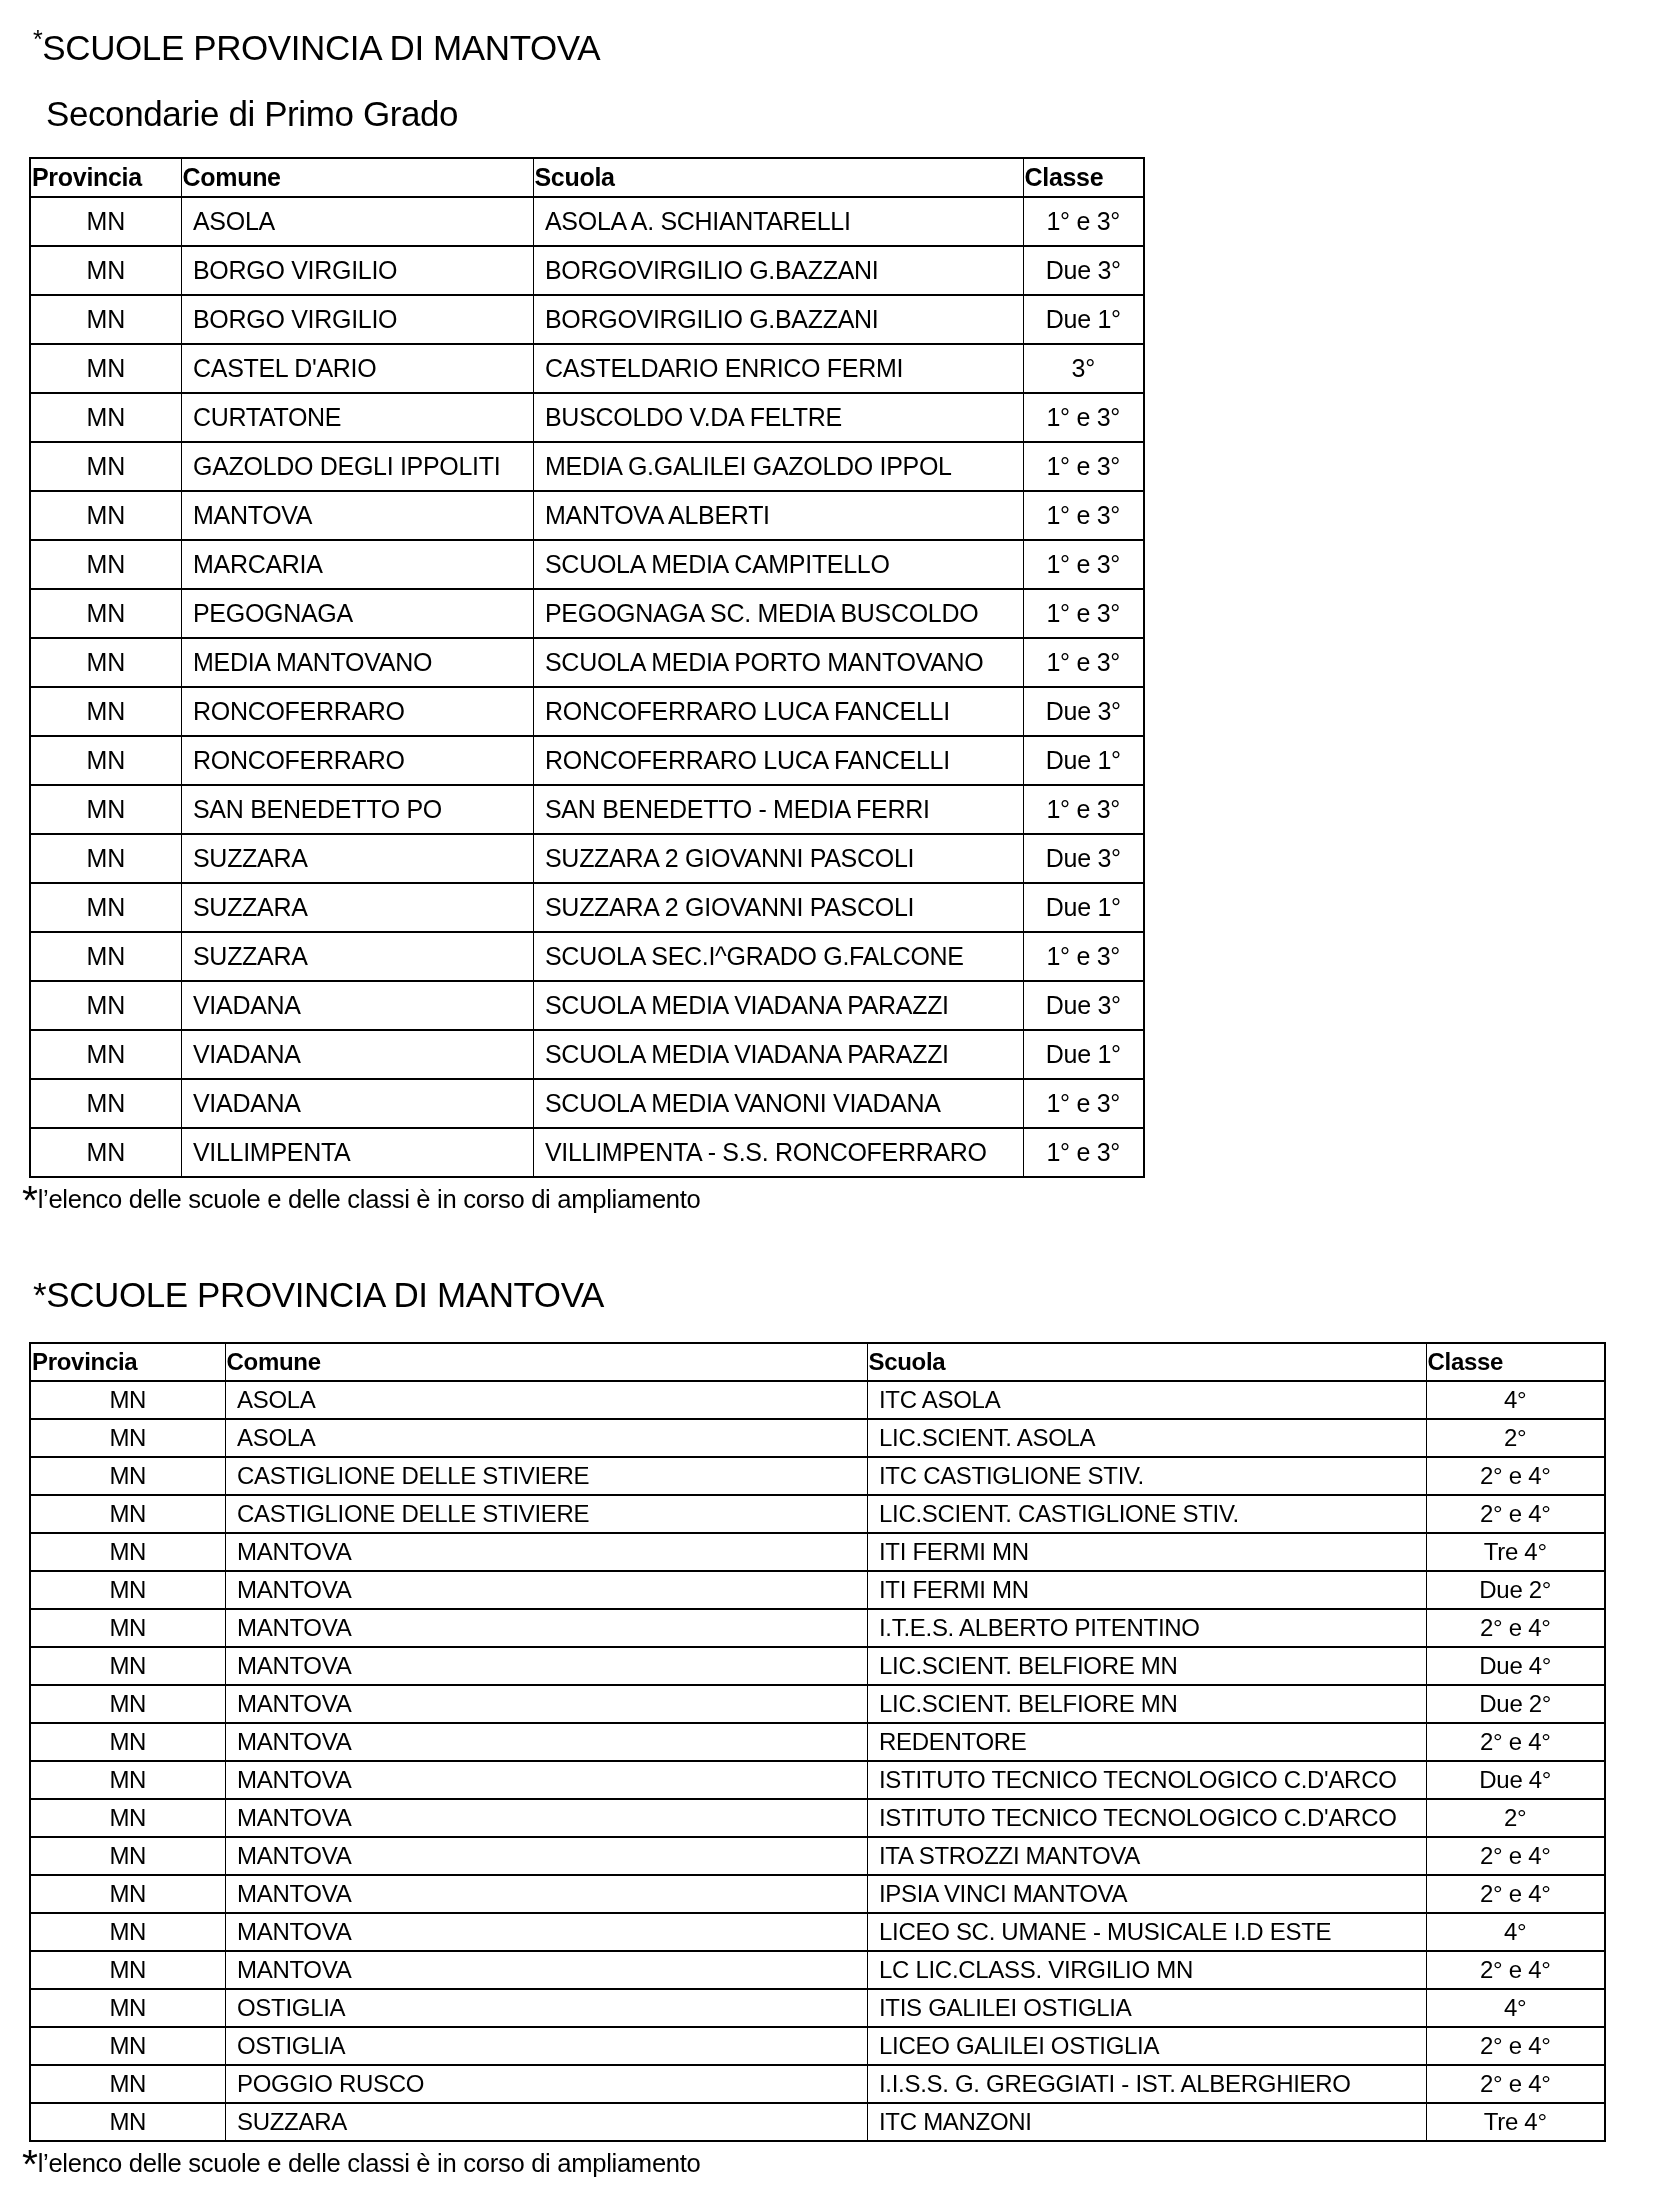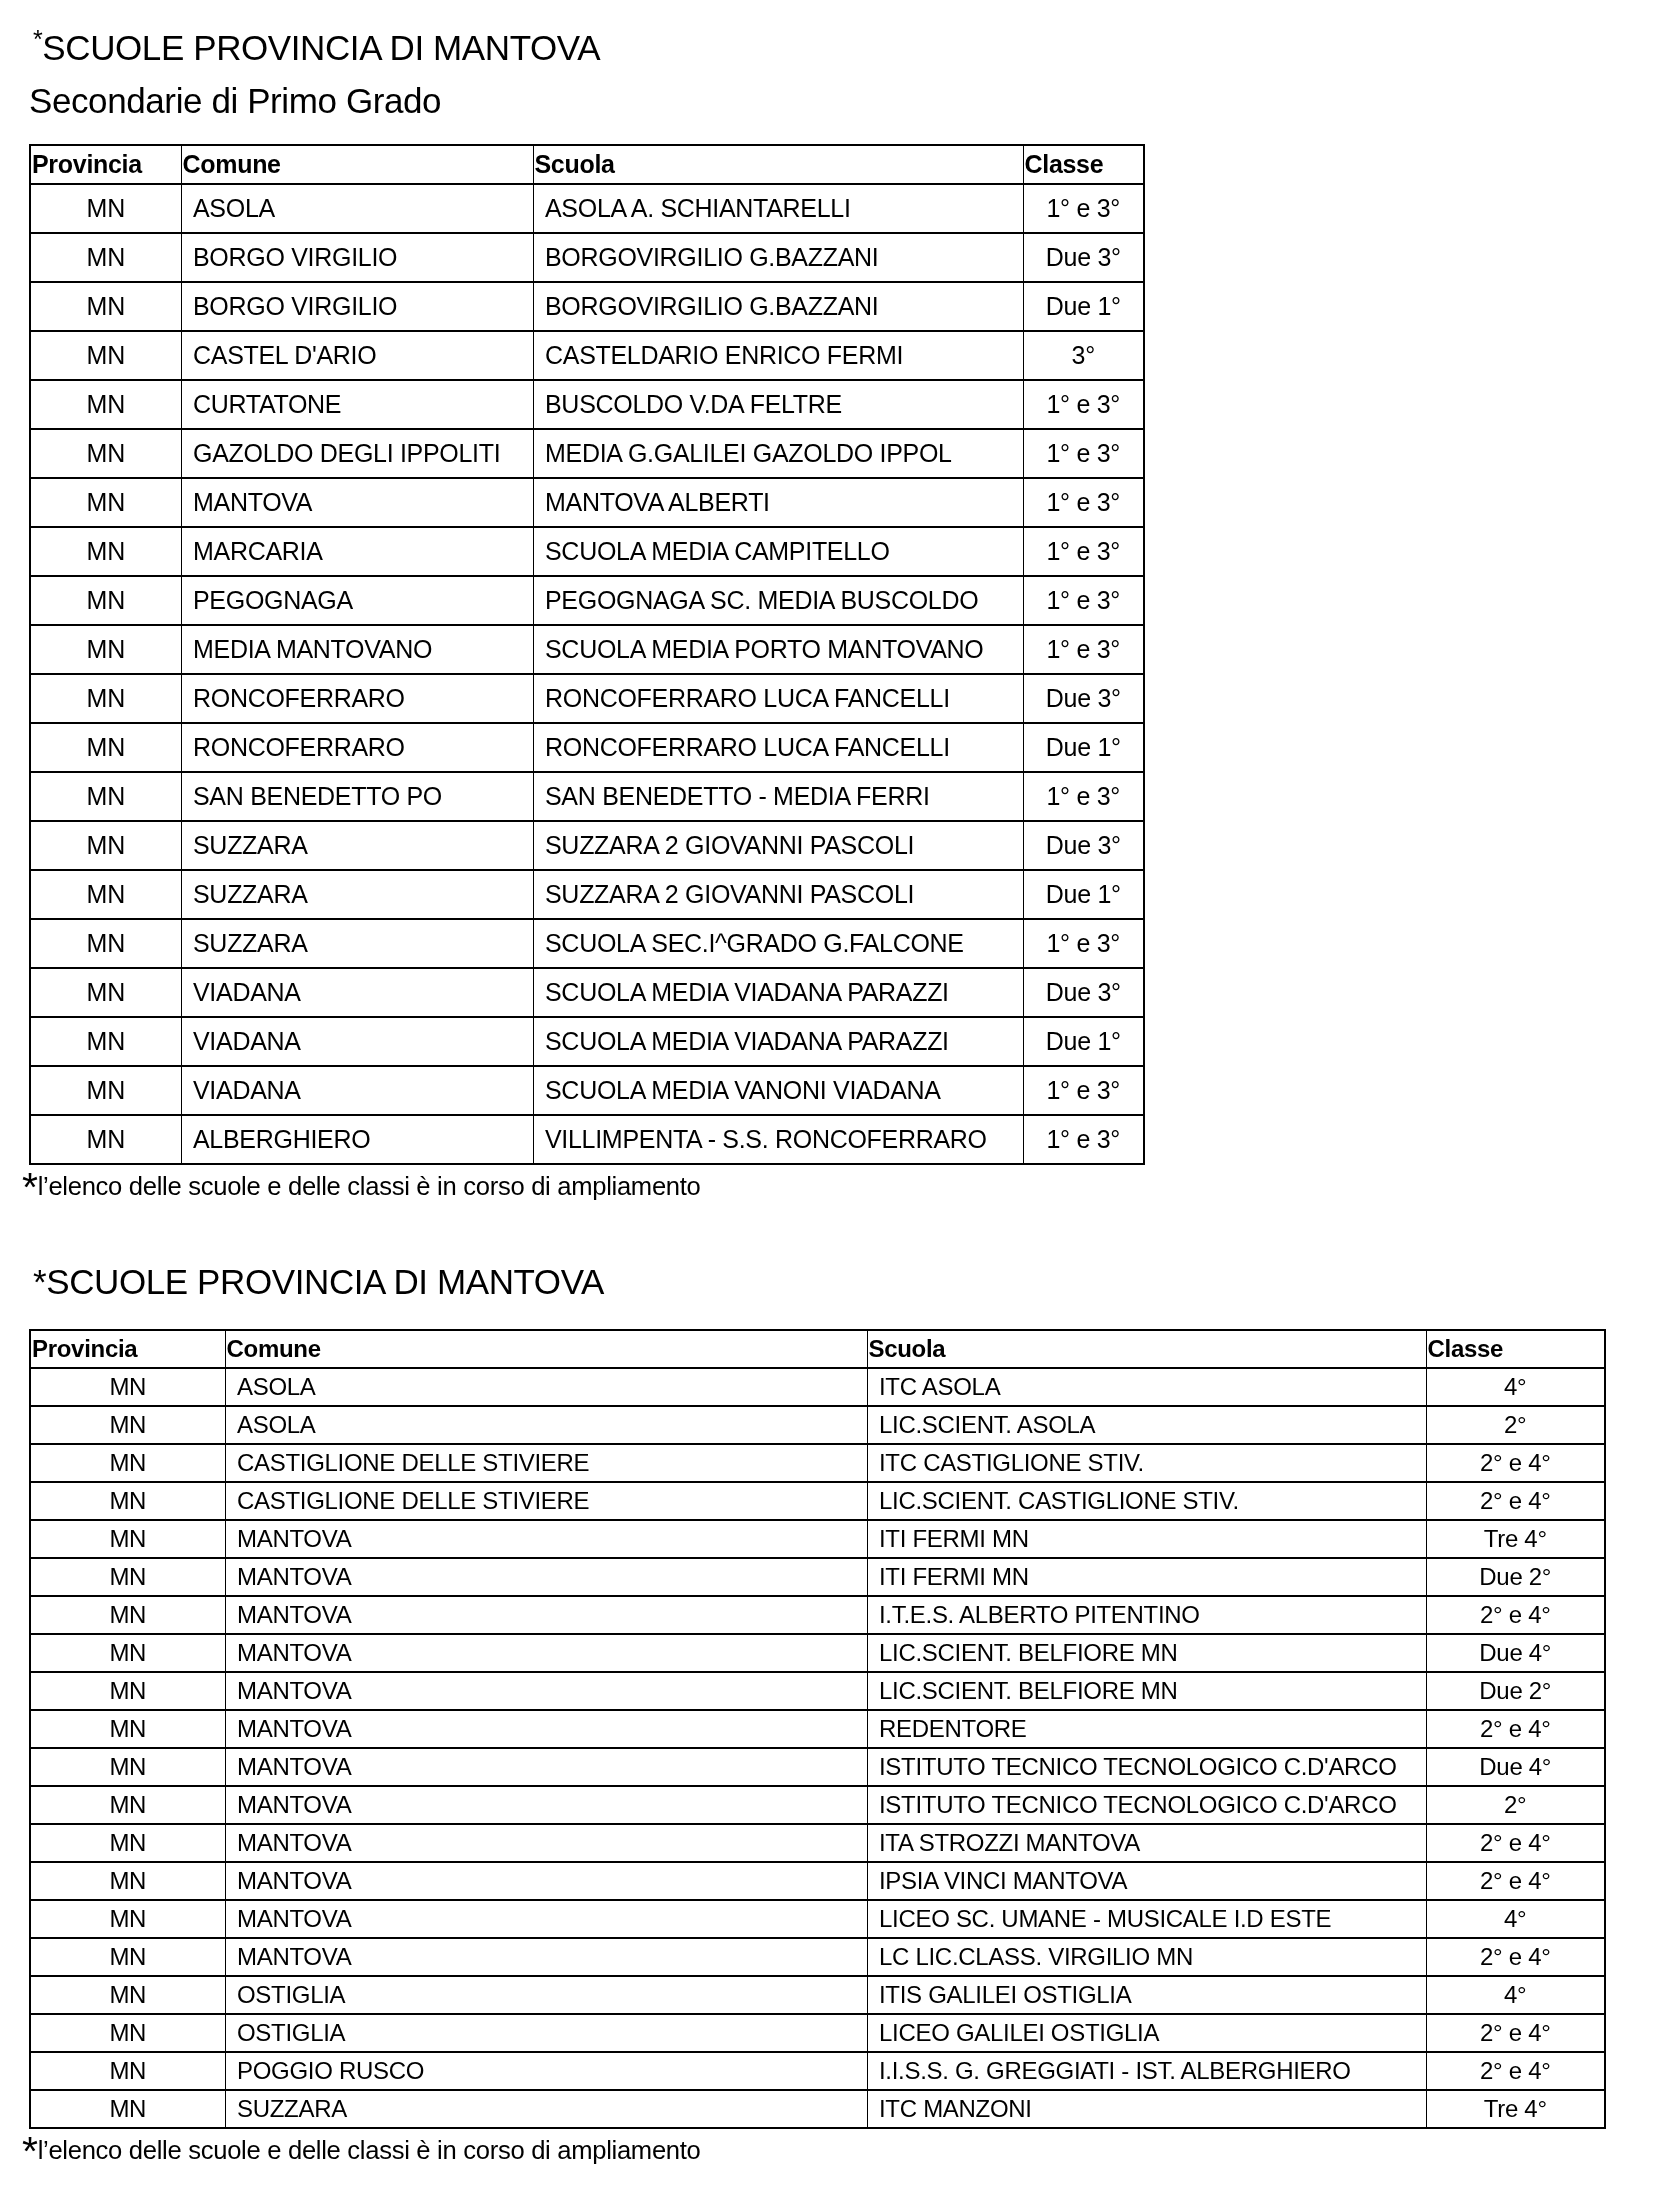--- a/index.html
+++ b/index.html
@@ -6,21 +6,21 @@
   body {
     width:1654px; height:2207px;
     background:#ffffff; color:#000000;
     font-family:"Liberation Sans","DejaVu Sans",sans-serif;
     overflow:hidden;
   }
   .page { padding:10.6px 0 0 29px; }
 
   
   .title { font-size:35px; font-weight:400; letter-spacing:-0.4px; line-height:49px; margin:4px; white-space:nowrap; }
-  .subtitle { font-size:35px; font-weight:400; letter-spacing:-0.4px; line-height:49px; margin:0; white-space:nowrap; }
+  .subtitle { font-size:35px; font-weight:400; letter-spacing:-0.4px; line-height:49px; margin:17px; white-space:nowrap; }
   .sup-ast { font-size:25px; vertical-align:12.4px; }
 
   
   table.tbl { border-collapse:collapse; table-layout:fixed; border:2.6px solid #000; }
   .tbl th, .tbl td {
     border:1.8px solid #000;
     border-top-width:2.6px; border-bottom-width:2.6px;
     overflow:hidden; white-space:nowrap;
     letter-spacing:-0.3px;
     vertical-align:middle;
@@ -181,21 +181,21 @@
             <td class="c-cla">Due 1°</td>
           </tr>
         <tr>
             <td class="c-prov">MN</td>
             <td class="c-com">VIADANA</td>
             <td class="c-scu">SCUOLA MEDIA VANONI VIADANA</td>
             <td class="c-cla">1° e 3°</td>
           </tr>
         <tr>
             <td class="c-prov">MN</td>
-            <td class="c-com">ALBERGHIERO</td>
+            <td class="c-com">VILLIMPENTA</td>
             <td class="c-scu">VILLIMPENTA - S.S. RONCOFERRARO</td>
             <td class="c-cla">1° e 3°</td>
           </tr>
       </tbody>
     </table>
 
     <div class="footnote"><span class="fn-ast">*</span><span>l’elenco delle scuole e delle classi è in corso di ampliamento</span></div>
   </div>
 
   <div class="section2">

